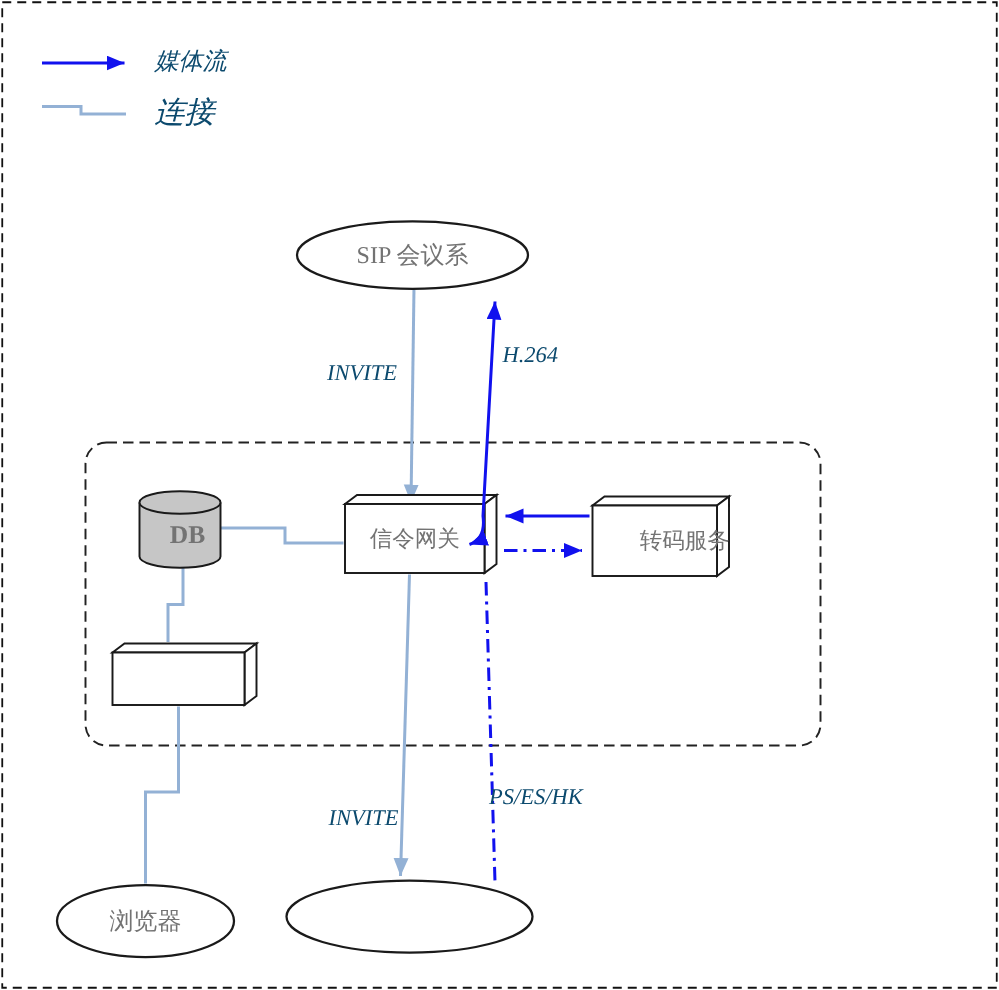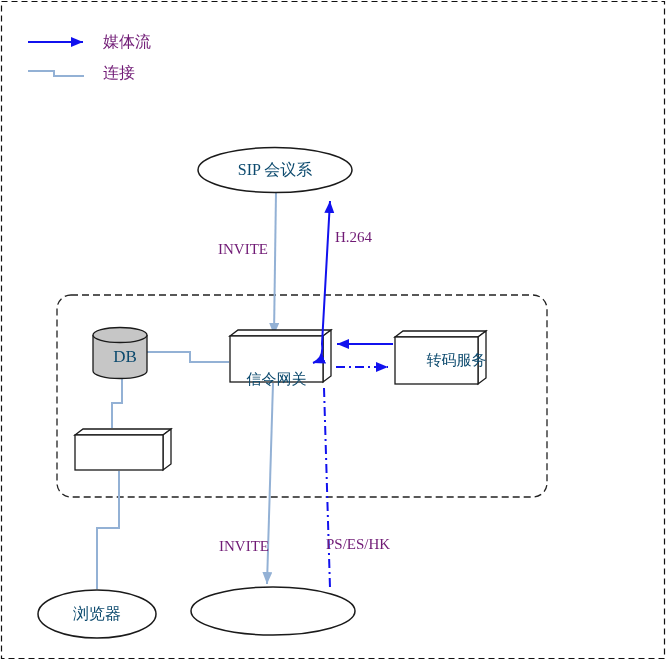--- a/index.html
+++ b/index.html
@@ -29,31 +29,32 @@
   .node-fill{fill:#ffffff;stroke:var(--node-stroke);stroke-width:1.3;}
   .db-shape{fill:var(--db-fill);stroke:var(--node-stroke);stroke-width:1.3;}
   .boundary{fill:none;stroke:#222;stroke-width:1.3;stroke-dasharray:7 4;}
   .frame{fill:none;stroke:#111;stroke-width:1.2;stroke-dasharray:6 4;}
   .mfill-blue{fill:var(--media-stream);}
   .mfill-conn{fill:var(--connection);}
 
   
   .lbl{
     position:absolute;
-    color:#701a75;
+    color:#0c4a6e;
     font-size:15px;
     white-space:nowrap;
     line-height:1.1;
+    font-style:italic;
   }
   .node-lbl{
     position:absolute;
     display:flex;
     align-items:center;
     justify-content:center;
-    color:#0c4a6e;
+    color:#737373;
     font-size:15px;
     white-space:nowrap;
   }
 </style>
 </head>
 <body>
 
 <div class="canvas">
 
   <svg width="666" height="660" viewBox="0 0 666 660">
@@ -101,25 +102,25 @@
     <polygon points="163,435 171,429 171,464 163,470" class="node-fill"></polygon>
     <rect x="75" y="435" width="88" height="35" class="node-fill"></rect>
 
     <path d="M313,363 Q324,359 322,344 L330,201" class="media" marker-start="url(#abr)" marker-end="url(#ab)"></path>
     <path d="M393,344 L337,344" class="media" marker-end="url(#ab)"></path>
     <path d="M336,367 L388,367" class="media-dashdot" marker-end="url(#ab)"></path>
     <path d="M324,388 L330,588" class="media-dashdot"></path>
   </svg>
 
   <div class="lbl" style="left:103px;top:33px;font-size:16px;">媒体流</div>
-  <div class="lbl" style="left:103px;top:64px;font-size:16px;">连接</div>
+  <div class="lbl" style="left:103px;top:64px;font-size:20px;">连接</div>
 
   <div class="node-lbl" style="left:198px;top:148px;width:154px;height:44px;font-size:16px;">SIP 会议系</div>
-  <div class="node-lbl" style="left:93px;top:336px;width:64px;height:42px;font-size:17px;">DB</div>
-  <div class="node-lbl" style="left:230px;top:336px;width:93px;height:46px;font-size:15px;margin-top:20px;">信令网关</div>
+  <div class="node-lbl" style="left:93px;top:336px;width:64px;height:42px;font-size:17px;font-weight:bold;">DB</div>
+  <div class="node-lbl" style="left:230px;top:336px;width:93px;height:46px;font-size:15px;">信令网关</div>
   <div class="node-lbl" style="left:395px;top:337px;width:83px;height:47px;font-size:15px;padding-left:40px;">转码服务</div>
   <div class="node-lbl" style="left:38px;top:590px;width:118px;height:48px;font-size:16px;">浏览器</div>
 
   <div class="lbl" style="left:218px;top:241px;">INVITE</div>
   <div class="lbl" style="left:313px;top:229px;margin-left:22px;">H.264</div>
   <div class="lbl" style="left:219px;top:538px;">INVITE</div>
-  <div class="lbl" style="left:326px;top:536px;text-align:center;">PS/ES/HK</div>
+  <div class="lbl" style="left:326px;top:524px;text-align:center;">PS/ES/HK</div>
 </div>
 
 </body></html>

